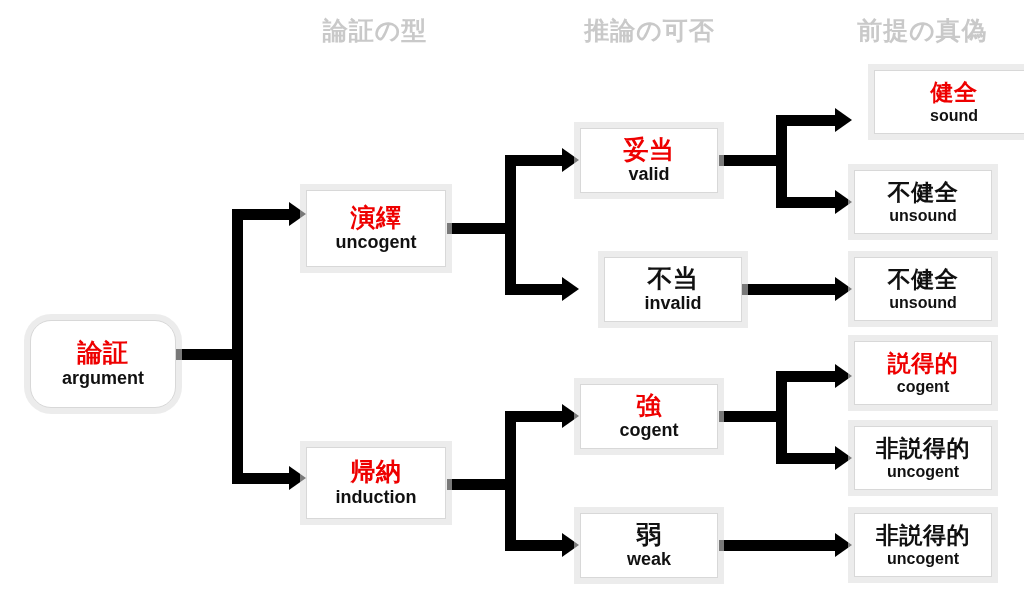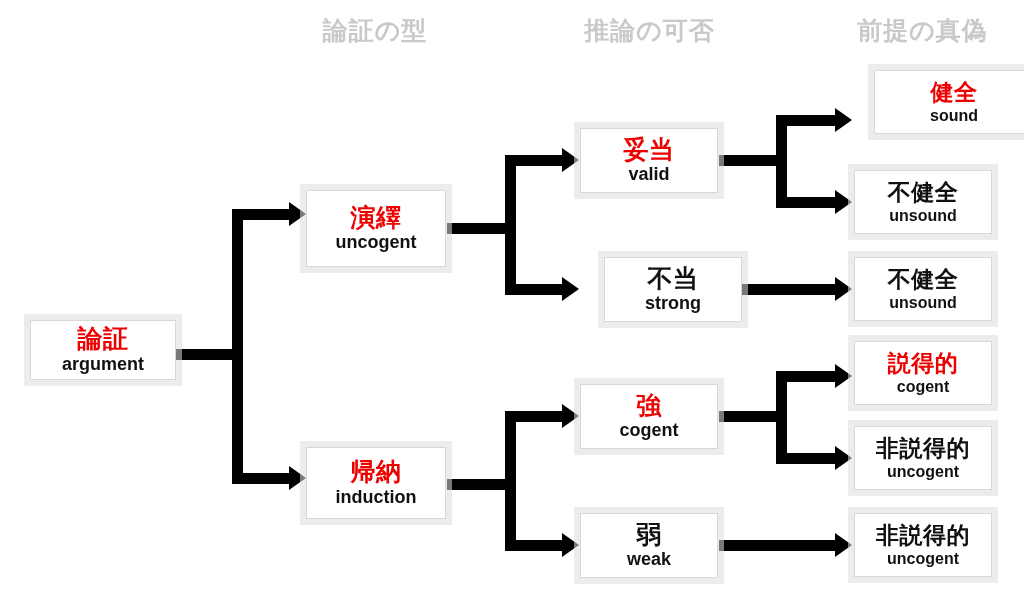--- a/index.html
+++ b/index.html
@@ -123,21 +123,21 @@
   <div class="hbar" style="left:719px; top:411px; width:62px; height:11px;"></div>
   <div class="vbar" style="left:776px; top:371px; width:11px; height:93px;"></div>
   <div class="hbar" style="left:776px; top:371px; width:64px; height:11px;"></div>
   <div class="arrow" style="left:835px; top:364px;"></div>
   <div class="hbar" style="left:776px; top:453px; width:64px; height:11px;"></div>
   <div class="arrow" style="left:835px; top:446px;"></div>
 
   <div class="hbar" style="left:719px; top:540px; width:121px; height:11px;"></div>
   <div class="arrow" style="left:835px; top:533px;"></div>
 
-  <div class="node" style="left:30px; top:320px; width:146px; height:60px;">
+  <div class="node" style="left:30px; top:320px; width:146px; height:88px;border-radius:21px;">
     <div class="jp red">論証</div>
     <div class="en">argument</div>
   </div>
 
   <div class="node" style="left:306px; top:190px; width:140px; height:77px;">
     <div class="jp red">演繹</div>
     <div class="en">uncogent</div>
   </div>
 
   <div class="node" style="left:306px; top:447px; width:140px; height:72px;">
@@ -145,21 +145,21 @@
     <div class="en">induction</div>
   </div>
 
   <div class="node" style="left:580px; top:128px; width:138px; height:65px;text-align:right;">
     <div class="jp red">妥当</div>
     <div class="en">valid</div>
   </div>
 
   <div class="node" style="left:580px; top:257px; width:138px; height:65px;margin-left:24px;">
     <div class="jp black">不当</div>
-    <div class="en">strong</div>
+    <div class="en">invalid</div>
   </div>
 
   <div class="node" style="left:580px; top:384px; width:138px; height:65px;">
     <div class="jp red">強</div>
     <div class="en">cogent</div>
   </div>
 
   <div class="node" style="left:580px; top:513px; width:138px; height:65px;">
     <div class="jp black">弱</div>
     <div class="en">weak</div>

